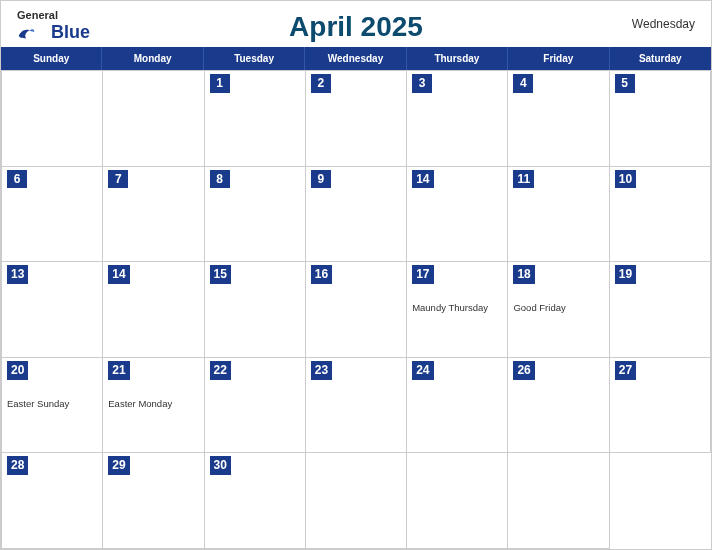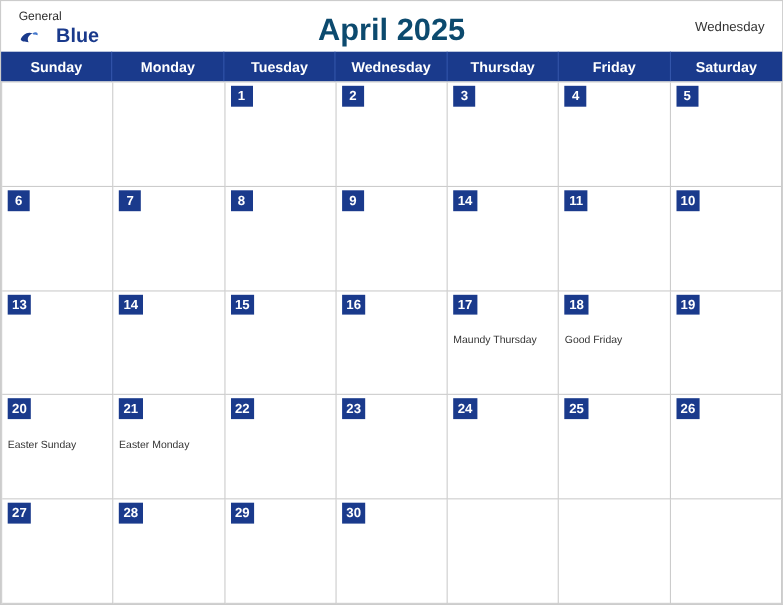--- a/index.html
+++ b/index.html
@@ -29,21 +29,21 @@
       position: absolute;
       left: 16px;
       top: 8px;
       display: flex;
       flex-direction: column;
       align-items: flex-start;
     }
     .logo-text-general {
       font-size: 11px;
       color: #2c2c2c;
-      font-weight: normal;
+      font-weight: bold;
       line-height: 1.2;
     }
     .logo-text-blue {
       font-size: 18px;
       color: #1a3a8c;
       font-weight: bold;
       line-height: 1.2;
       display: flex;
       align-items: center;
       gap: 16px;
@@ -66,21 +66,21 @@
       font-size: 12px;
       color: #333;
     }
     .day-headers {
       display: grid;
       grid-template-columns: repeat(7, 1fr);
       background: #1a3a8c;
     }
     .day-header {
       color: #fff;
-      font-size: 13px;
+      font-size: 10px;
       font-weight: bold;
       text-align: center;
       padding: 6px 0;
       border-right: 1px solid #3355aa;
     }
     .day-header:last-child {
       border-right: none;
     }
     .calendar-grid {
       display: grid;
@@ -222,23 +222,20 @@
       <div class="day-cell">
         <span class="day-number">22</span>
       </div>
       <div class="day-cell">
         <span class="day-number">23</span>
       </div>
       <div class="day-cell">
         <span class="day-number">24</span>
       </div>
       <div class="day-cell">
-        <span class="day-number">25</span>
-      </div>
-      <div class="day-cell">
         <span class="day-number">26</span>
       </div>
       <div class="day-cell">
         <span class="day-number">27</span>
       </div>
       <div class="day-cell">
         <span class="day-number">28</span>
       </div>
       <div class="day-cell">
         <span class="day-number">29</span>

